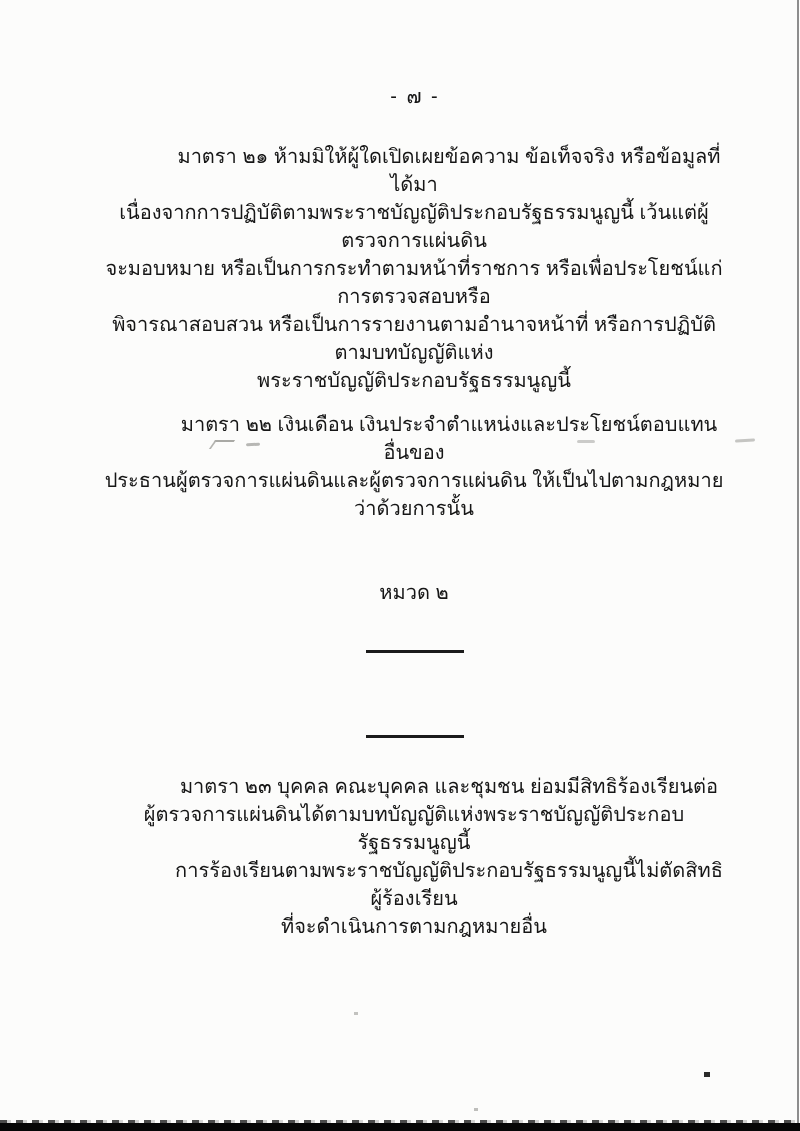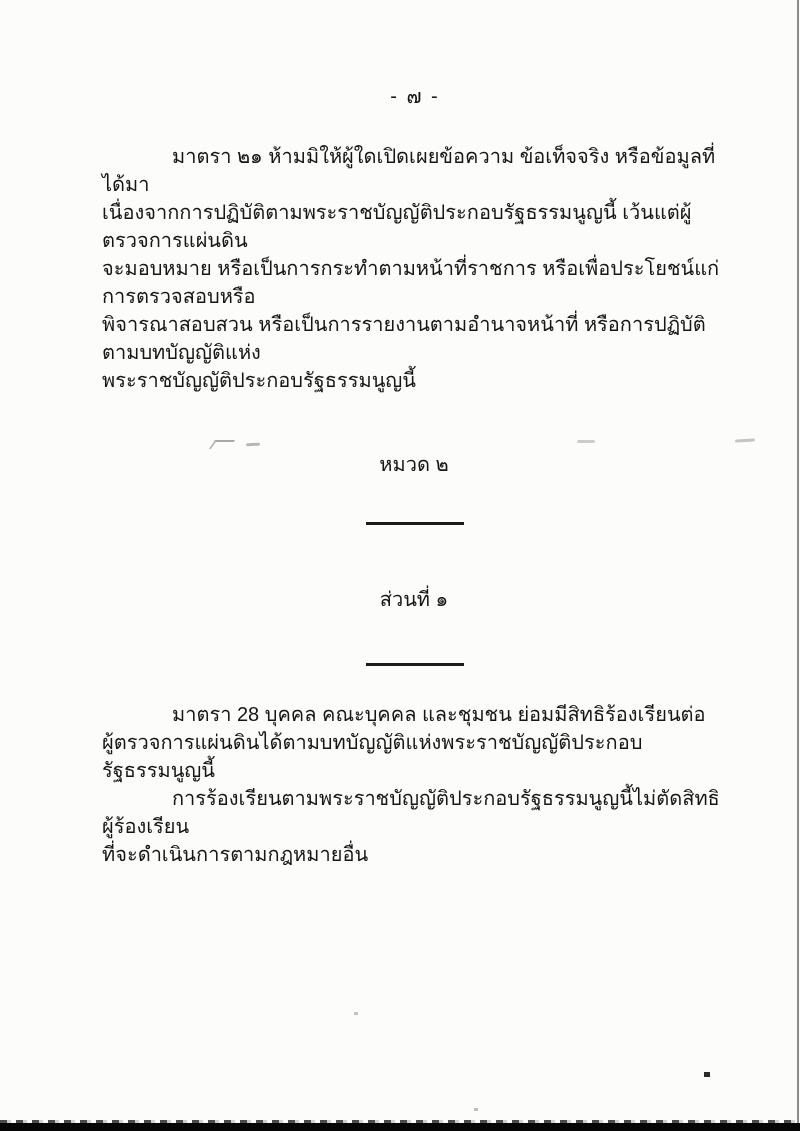--- a/index.html
+++ b/index.html
@@ -21,21 +21,21 @@
   }
   .page-number {
     margin-top: 82px;
     text-align: center;
     padding-left: 30px;
     letter-spacing: 2px;
   }
   .para {
     margin: 0 74px 0 102px;
     white-space: pre-line;
-    text-align: left;
+    text-align: center;
   }
   .indent { text-indent: 70px; }
   .mt-a21 { margin-top: 32px; }
   .mt-a22 { margin-top: 16px; }
   .mt-ch  { margin-top: 28px; }
   .mt-pt  { margin-top: 32px; }
   .mt-a23 { margin-top: 34px; }
   .heading-block {
     text-align: center;
     padding-left: 28px;
@@ -96,32 +96,33 @@
 <div class="page">
 
   <div class="page-number">- ๗ -</div>
 
   <p class="para indent mt-a21">มาตรา ๒๑  ห้ามมิให้ผู้ใดเปิดเผยข้อความ ข้อเท็จจริง หรือข้อมูลที่ได้มา
 เนื่องจากการปฏิบัติตามพระราชบัญญัติประกอบรัฐธรรมนูญนี้ เว้นแต่ผู้ตรวจการแผ่นดิน
 จะมอบหมาย หรือเป็นการกระทำตามหน้าที่ราชการ หรือเพื่อประโยชน์แก่การตรวจสอบหรือ
 พิจารณาสอบสวน หรือเป็นการรายงานตามอำนาจหน้าที่ หรือการปฏิบัติตามบทบัญญัติแห่ง
 พระราชบัญญัติประกอบรัฐธรรมนูญนี้</p>
 
+  <p class="para indent mt-a22">มาตรา ๒๒  เงินเดือน เงินประจำตำแหน่งและประโยชน์ตอบแทนอื่นของ
+ประธานผู้ตรวจการแผ่นดินและผู้ตรวจการแผ่นดิน ให้เป็นไปตามกฎหมายว่าด้วยการนั้น</p>
 
   <div class="heading-block mt-ch">
     <div>หมวด ๒</div>
   </div>
   <div class="rule"></div>
 
   <div class="heading-block mt-pt">
-    <div>ส่วนที่ ๑</div>
   </div>
   <div class="rule rule-2"></div>
 
-  <p class="para indent mt-a23">มาตรา 28  บุคคล คณะบุคคล และชุมชน ย่อมมีสิทธิร้องเรียนต่อ
+  <p class="para indent mt-a23">มาตรา ๒๓  บุคคล คณะบุคคล และชุมชน ย่อมมีสิทธิร้องเรียนต่อ
 ผู้ตรวจการแผ่นดินได้ตามบทบัญญัติแห่งพระราชบัญญัติประกอบรัฐธรรมนูญนี้</p>
   <p class="para indent">การร้องเรียนตามพระราชบัญญัติประกอบรัฐธรรมนูญนี้ไม่ตัดสิทธิผู้ร้องเรียน
 ที่จะดำเนินการตามกฎหมายอื่น</p>
 
   <div class="smudge smudge-squiggle"></div>
   <div class="smudge smudge-dash-1"></div>
   <div class="smudge smudge-dash-2"></div>
   <div class="smudge smudge-dash-3"></div>
   <div class="speck-1"></div>
   <div class="speck-2"></div>

